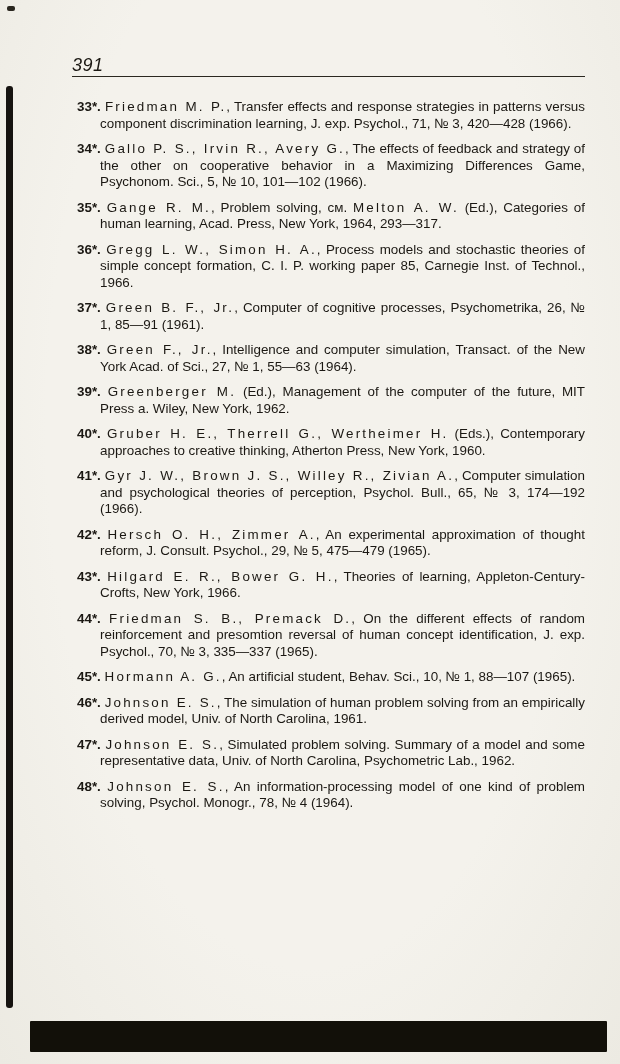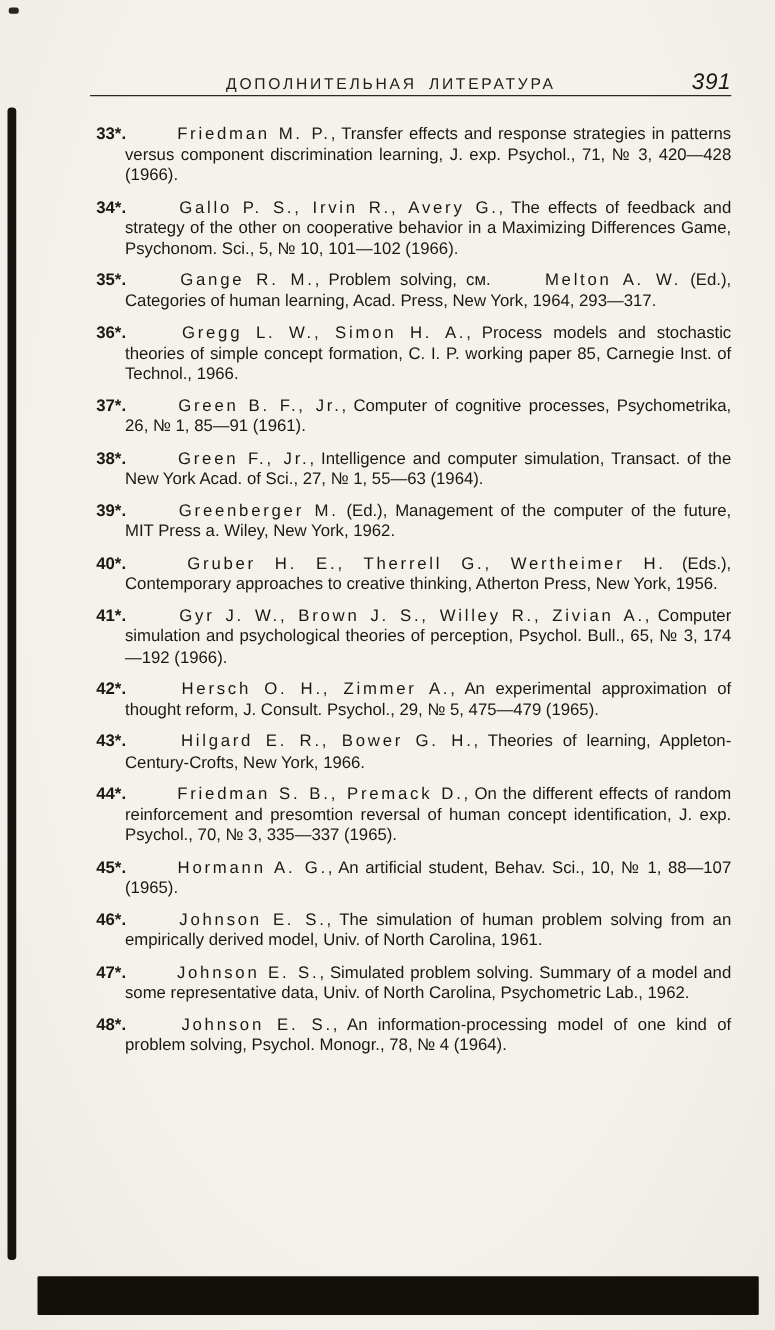--- a/index.html
+++ b/index.html
@@ -48,49 +48,48 @@
   .bib { position: absolute; top: 99px; left: 100px; right: 35px; }
   .entry {
     text-align: justify;
     text-indent: -23px;          
     font-size: 13.4px;
     line-height: 16.5px;
     margin-bottom: 9px;
     color: #1b1813;
   }
   .num { font-weight: 700; }
-  .spaced { letter-spacing: 2.2px; margin-left: 36px; }
+  .spaced { letter-spacing: 2.2px; }
   .italic { }
   .bold { font-weight: 400; }
   .plain {}
 </style>
 </head>
 <body>
 
 <div class="page">
 
   <div class="scan-speck"></div>
   <div class="scan-bar-left"></div>
   <div class="scan-bar-bottom"></div>
 
   <header class="running-head">
-    <span class="head-title">ДОПОЛНИТЕЛЬНАЯ ЛИТЕРАТУРА</span>
     <span class="page-num">391</span>
   </header>
   <div class="head-rule"></div>
 
   <main class="bib">
       <p class="entry"><span class="num">33*.</span> <span class="spaced">Friedman M. P.</span><span class="plain">, Transfer effects and response strategies in patterns versus component discrimination learning, </span><span class="italic">J. exp. Psychol.,</span><span class="plain"> </span><span class="bold">71</span><span class="plain">, № 3, 420—428 (1966).</span></p>
       <p class="entry"><span class="num">34*.</span> <span class="spaced">Gallo P. S., Irvin R., Avery G.</span><span class="plain">, The effects of feedback and strategy of the other on cooperative behavior in a Maximizing Differences Game, </span><span class="italic">Psychonom. Sci.,</span><span class="plain"> </span><span class="bold">5</span><span class="plain">, № 10, 101—102 (1966).</span></p>
       <p class="entry"><span class="num">35*.</span> <span class="spaced">Gange R. M.</span><span class="plain">, Problem solving, см. </span><span class="spaced">Melton A. W.</span><span class="plain"> (Ed.), Categories of human learning, Acad. Press, New York, 1964, 293—317.</span></p>
       <p class="entry"><span class="num">36*.</span> <span class="spaced">Gregg L. W., Simon H. A.</span><span class="plain">, Process models and stochastic theories of simple concept formation, C. I. P. working paper 85, Carnegie Inst. of Technol., 1966.</span></p>
       <p class="entry"><span class="num">37*.</span> <span class="spaced">Green B. F., Jr.</span><span class="plain">, Computer of cognitive processes, </span><span class="italic">Psychometrika,</span><span class="plain"> </span><span class="bold">26</span><span class="plain">, № 1, 85—91 (1961).</span></p>
       <p class="entry"><span class="num">38*.</span> <span class="spaced">Green F., Jr.</span><span class="plain">, Intelligence and computer simulation, Transact. of the New York Acad. of Sci., </span><span class="bold">27</span><span class="plain">, № 1, 55—63 (1964).</span></p>
       <p class="entry"><span class="num">39*.</span> <span class="spaced">Greenberger M.</span><span class="plain"> (Ed.), Management of the computer of the future, MIT Press a. Wiley, New York, 1962.</span></p>
-      <p class="entry"><span class="num">40*.</span> <span class="spaced">Gruber H. E., Therrell G., Wertheimer H.</span><span class="plain"> (Eds.), Contemporary approaches to creative thinking, Atherton Press, New York, 1956.</span></p>
+      <p class="entry"><span class="num">40*.</span> <span class="spaced">Gruber H. E., Therrell G., Wertheimer H.</span><span class="plain"> (Eds.), Contemporary approaches to creative thinking, Atherton Press, New York, 1960.</span></p>
       <p class="entry"><span class="num">41*.</span> <span class="spaced">Gyr J. W., Brown J. S., Willey R., Zivian A.</span><span class="plain">, Computer simulation and psychological theories of perception, </span><span class="italic">Psychol. Bull.,</span><span class="plain"> </span><span class="bold">65</span><span class="plain">, № 3, 174—192 (1966).</span></p>
       <p class="entry"><span class="num">42*.</span> <span class="spaced">Hersch O. H., Zimmer A.</span><span class="plain">, An experimental approximation of thought reform, </span><span class="italic">J. Consult. Psychol.,</span><span class="plain"> </span><span class="bold">29</span><span class="plain">, № 5, 475—479 (1965).</span></p>
       <p class="entry"><span class="num">43*.</span> <span class="spaced">Hilgard E. R., Bower G. H.</span><span class="plain">, Theories of learning, Appleton-Century-Crofts, New York, 1966.</span></p>
       <p class="entry"><span class="num">44*.</span> <span class="spaced">Friedman S. B., Premack D.</span><span class="plain">, On the different effects of random reinforcement and presomtion reversal of human concept identification, </span><span class="italic">J. exp. Psychol.,</span><span class="plain"> </span><span class="bold">70</span><span class="plain">, № 3, 335—337 (1965).</span></p>
       <p class="entry"><span class="num">45*.</span> <span class="spaced">Hormann A. G.</span><span class="plain">, An artificial student, </span><span class="italic">Behav. Sci.,</span><span class="plain"> </span><span class="bold">10</span><span class="plain">, № 1, 88—107 (1965).</span></p>
       <p class="entry"><span class="num">46*.</span> <span class="spaced">Johnson E. S.</span><span class="plain">, The simulation of human problem solving from an empirically derived model, Univ. of North Carolina, 1961.</span></p>
       <p class="entry"><span class="num">47*.</span> <span class="spaced">Johnson E. S.</span><span class="plain">, Simulated problem solving. Summary of a model and some representative data, Univ. of North Carolina, Psychometric Lab., 1962.</span></p>
       <p class="entry"><span class="num">48*.</span> <span class="spaced">Johnson E. S.</span><span class="plain">, An information-processing model of one kind of problem solving, </span><span class="italic">Psychol. Monogr.,</span><span class="plain"> </span><span class="bold">78</span><span class="plain">, № 4 (1964).</span></p>
     </main>
 

